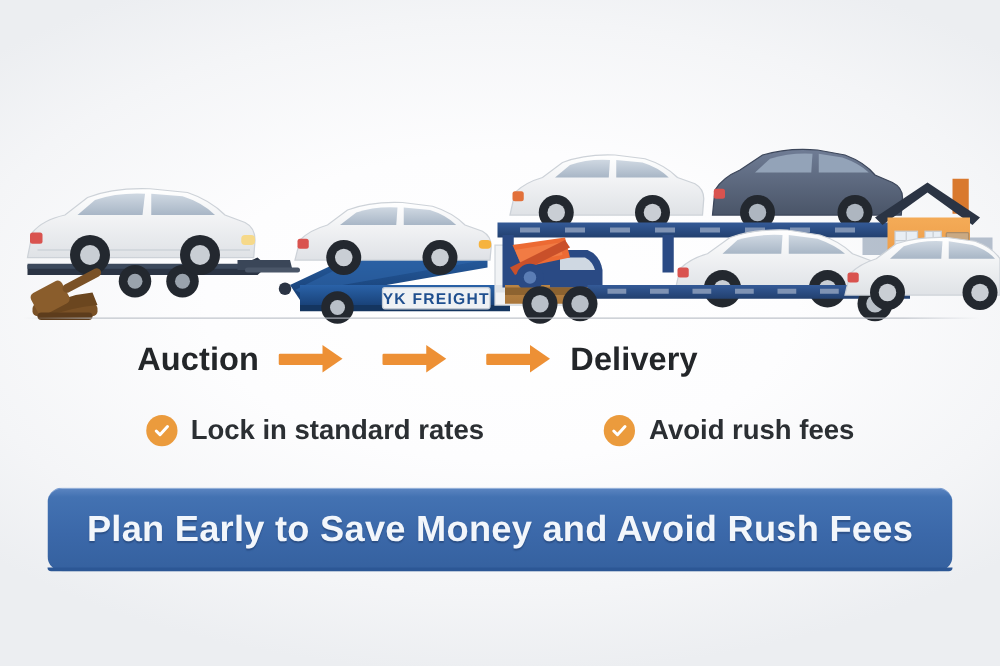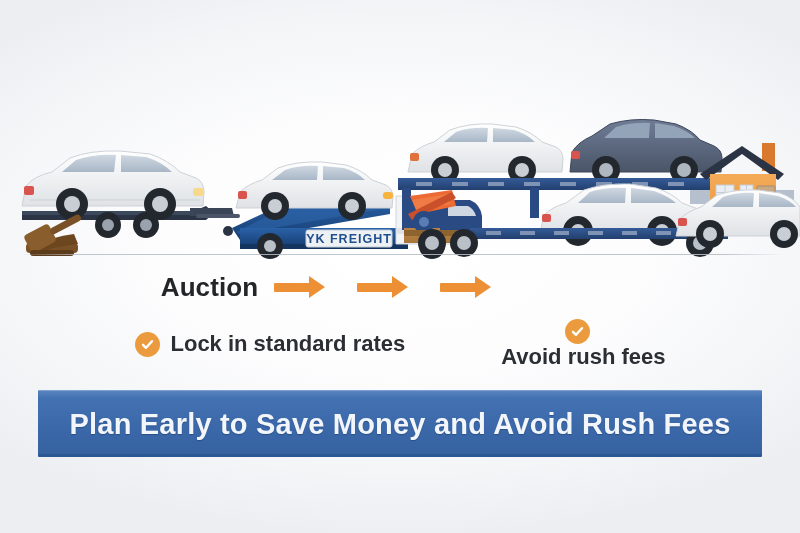--- a/index.html
+++ b/index.html
@@ -37,31 +37,31 @@
     width:0;height:0;margin-left:-1px;
     border-top:11px solid transparent;border-bottom:11px solid transparent;
     border-left:16px solid #ed9035;
   }
   
   #benefits{
     position:absolute;left:0;top:322px;width:800px;height:44px;
     display:flex;align-items:center;justify-content:center;
   }
   .benefit{display:flex;align-items:center;}
-  .benefit + .benefit{margin-left:96px;flex-direction:column;}
+  .benefit + .benefit{margin-left:96px;}
   .check-badge{
     width:25px;height:25px;border-radius:50%;background:#eb9b3d;
     display:flex;align-items:center;justify-content:center;margin-right:11px;flex:0 0 auto;
   }
   .check-badge svg{display:block;}
   .benefit-text{font-size:22px;font-weight:700;color:#2b2f33;white-space:nowrap;}
   
   #banner{
     position:absolute;left:38px;top:390px;width:724px;height:66px;
-    border-radius:1px;
+    border-radius:12px;
     background:linear-gradient(to bottom,#5a84c0 0%,#4372b2 10%,#3b68a9 55%,#35619f 100%);
     border-top:1px solid #7d9fd1;
     box-shadow:0 2px 3px rgba(40,70,120,.28), inset 0 -2px 0 #2f5party;
     display:flex;align-items:center;justify-content:center;
   }
   #banner:after{
     content:"";position:absolute;left:0;right:0;bottom:0;height:3px;
     background:#2c5795;border-radius:0 0 5px 5px;
   }
   .banner-text{
@@ -300,20 +300,21 @@
         <span class="head"></span>
       </span>
     <span class="arrow">
         <span class="bar"></span>
         <span class="head"></span>
       </span>
     <span class="arrow">
         <span class="bar"></span>
         <span class="head"></span>
       </span>
+    <span class="step-label">Delivery</span>
   </div>
 
   <div id="benefits">
     <div class="benefit">
       <span class="check-badge">
         <svg width="15" height="15" viewBox="0 0 15 15">
             <path d="M3 7.8 L6 10.8 L12 4.2" fill="none" stroke="#ffffff" stroke-width="2.4" stroke-linecap="round" stroke-linejoin="round"></path>
           </svg>
       </span>
       <span class="benefit-text">Lock in standard rates</span>

